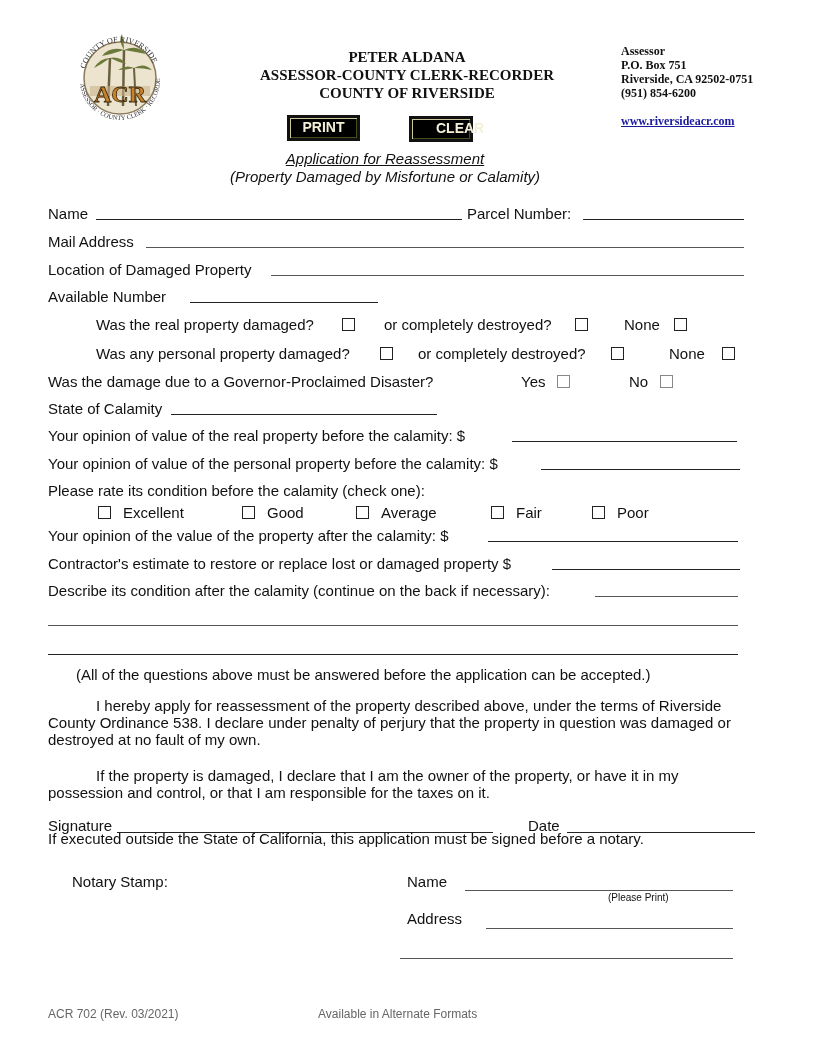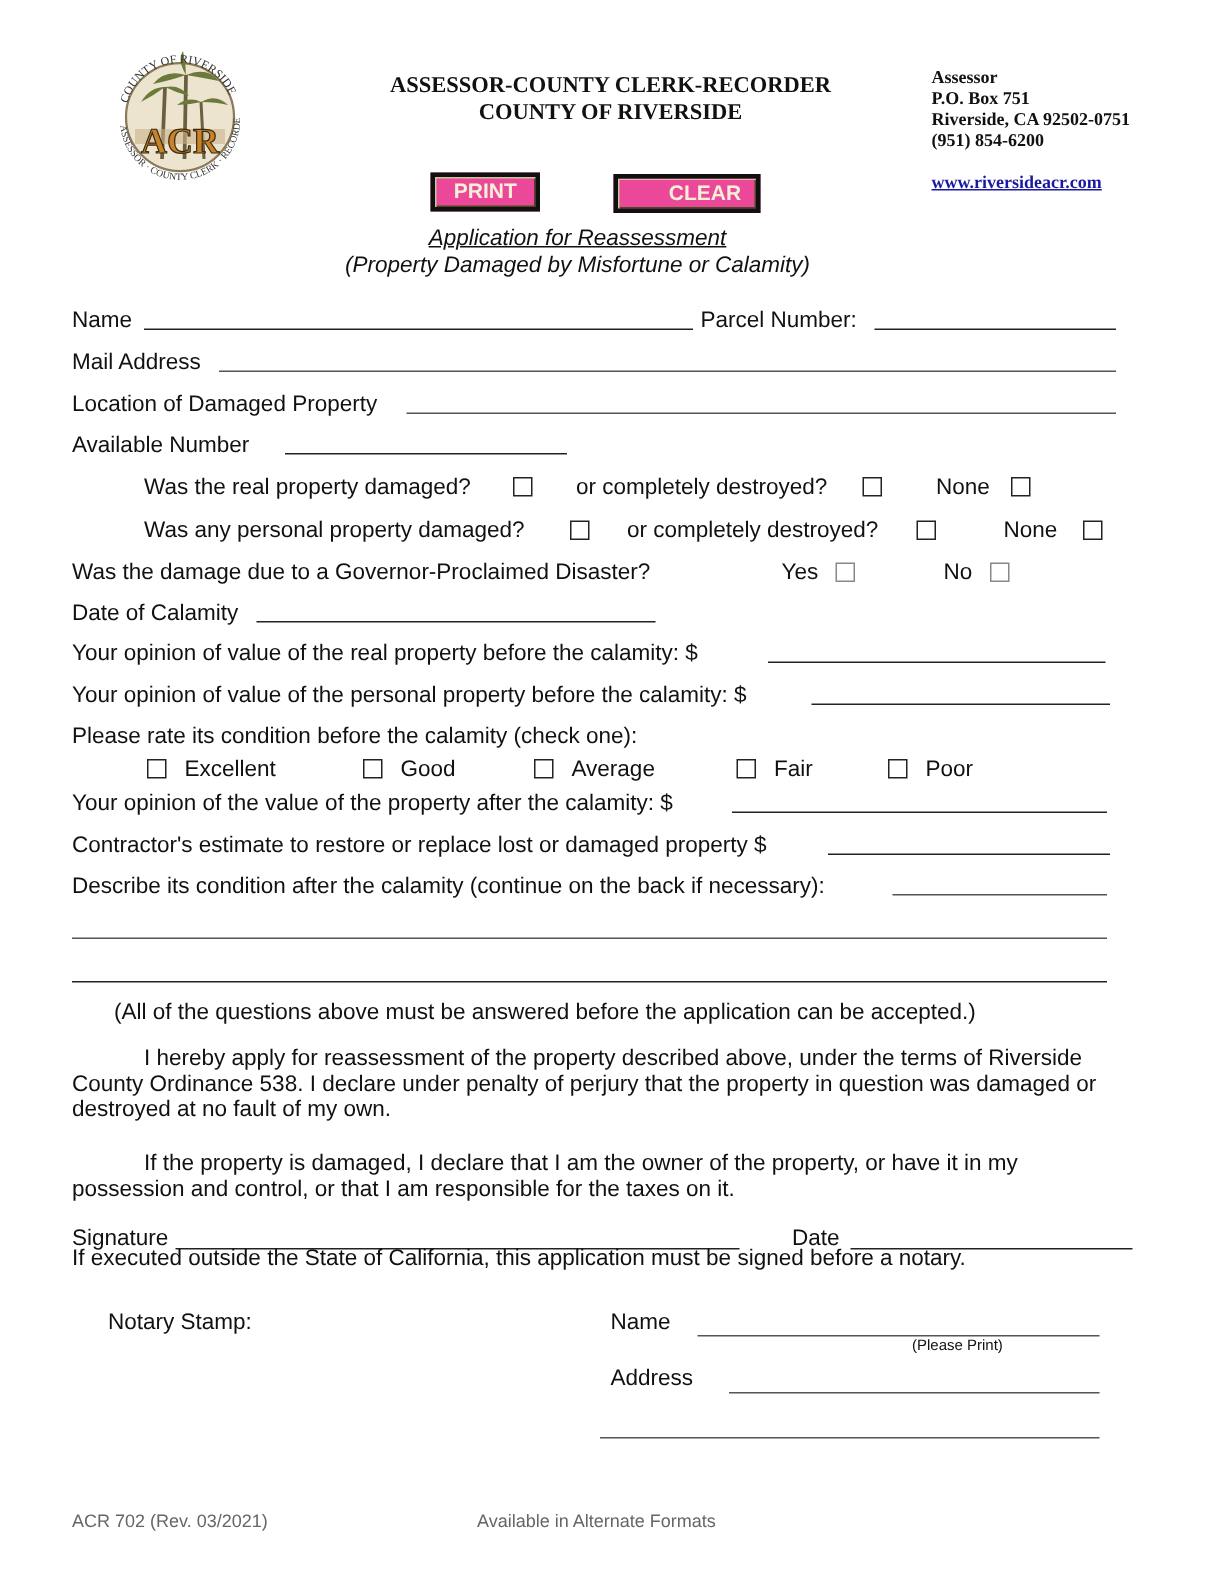--- a/index.html
+++ b/index.html
@@ -6,21 +6,21 @@
   body { width:816px; height:1056px; position:relative; overflow:hidden; font-family:"Liberation Sans", sans-serif; color:#111; }
   .abs { position:absolute; }
   .sans { font-family:"Liberation Sans", sans-serif; font-size:15px; line-height:18px; white-space:nowrap; }
   .serif { font-family:"Liberation Serif", serif; }
   .line { position:absolute; border-bottom:1px solid #222; height:0; }
   .line.light { border-bottom-color:#555; }
   .cb { position:absolute; width:13px; height:13px; border:1px solid #222; background:#fff; box-sizing:border-box; }
   .cb.grey { border-color:#888; }
   .hdr { text-align:center; font-weight:bold; font-size:15px; line-height:18px; color:#111; }
   .addr { font-size:12px; line-height:14px; font-weight:bold; }
-  .btn { position:absolute; height:26px; background:#ec4899; border:3px solid #111; box-sizing:border-box;
+  .btn { position:absolute; height:26px; background:#000000; border:3px solid #111; box-sizing:border-box;
          color:#f4f0d8; font-weight:bold; font-size:14px; text-align:center; line-height:18px; cursor:pointer;
          box-shadow: inset 1px 1px 0 #c8c89a, inset -1px -1px 0 #4a4a20; }
   .para { position:absolute; font-size:15px; line-height:17px; white-space:normal; }
   .footer { font-size:12px; color:#666; }
 </style>
 </head>
 <body>
 
 <div class="abs" style="left:68px;top:28px;width:104px;height:100px;">
   <svg width="104" height="100" viewBox="0 0 104 100">
@@ -40,35 +40,36 @@
     <rect x="22" y="58" width="60" height="10" fill="#c9b48a" opacity="0.6"></rect>
     <text x="52" y="74" text-anchor="middle" font-family="Liberation Serif, serif" font-size="24" font-weight="bold" fill="#c8832a" stroke="#3a2a10" stroke-width="0.8">ACR</text>
     <path id="topArc" d="M16 50 A36 36 0 0 1 88 50" fill="none"></path>
     <text font-family="Liberation Serif, serif" font-size="8" fill="#333"><textPath href="#topArc" startOffset="8%">COUNTY OF RIVERSIDE</textPath></text>
     <path id="botArc" d="M12 52 A40 40 0 0 0 92 52" fill="none"></path>
     <text font-family="Liberation Serif, serif" font-size="6.5" fill="#333"><textPath href="#botArc" startOffset="3%">ASSESSOR · COUNTY CLERK · RECORDER</textPath></text>
   </svg>
 </div>
 
 <div class="abs serif hdr" style="left:230px;top:48px;width:354px;">
+  <div>PETER ALDANA</div>
   <div>ASSESSOR-COUNTY CLERK-RECORDER</div>
   <div>COUNTY OF RIVERSIDE</div>
 </div>
 
 <div class="abs serif addr" style="left:621px;top:44px;">
   <div>Assessor</div>
   <div>P.O. Box 751</div>
   <div>Riverside, CA  92502-0751</div>
   <div>(951) 854-6200</div>
   <div style="height:14px;"></div>
   <a style="color:#1a1aa0;text-decoration:underline;">www.riversideacr.com</a>
 </div>
 
 <div class="btn" style="left:287px;top:115px;width:73px;">PRINT</div>
-<div class="btn" style="left:409px;top:116px;width:98px;padding-left:24px;">CLEAR</div>
+<div class="btn" style="left:409px;top:116px;width:64px;padding-left:24px;">CLEAR</div>
 
 <div class="abs sans" style="left:0;top:150px;width:770px;text-align:center;font-style:italic;">
   <div><span style="text-decoration:underline;">Application for Reassessment</span></div>
   <div>(Property Damaged by Misfortune or Calamity)</div>
 </div>
 
 <div class="abs sans" style="left:48px;top:205px;">Name</div>
 <div class="line" style="left:96px;top:219px;width:366px;"></div>
 <div class="abs sans" style="left:467px;top:205px;">Parcel Number:</div>
 <div class="line" style="left:583px;top:219px;width:161px;"></div>
@@ -95,21 +96,21 @@
 <div class="cb" style="left:611px;top:347px;"></div>
 <div class="abs sans" style="left:669px;top:345px;">None</div>
 <div class="cb" style="left:722px;top:347px;"></div>
 
 <div class="abs sans" style="left:48px;top:373px;">Was the damage due to a Governor-Proclaimed Disaster?</div>
 <div class="abs sans" style="left:521px;top:373px;">Yes</div>
 <div class="cb grey" style="left:557px;top:375px;"></div>
 <div class="abs sans" style="left:629px;top:373px;">No</div>
 <div class="cb grey" style="left:660px;top:375px;"></div>
 
-<div class="abs sans" style="left:48px;top:400px;">Date of Calamity</div>
+<div class="abs sans" style="left:48px;top:400px;">State of Calamity</div>
 <div class="line" style="left:171px;top:414px;width:266px;"></div>
 
 <div class="abs sans" style="left:48px;top:427px;">Your opinion of value of the real property before the calamity:   $</div>
 <div class="line" style="left:512px;top:441px;width:225px;"></div>
 
 <div class="abs sans" style="left:48px;top:455px;">Your opinion of value of the personal property before the calamity:  $</div>
 <div class="line" style="left:541px;top:469px;width:199px;"></div>
 
 <div class="abs sans" style="left:48px;top:482px;">Please rate its condition before the calamity (check one):</div>
 

